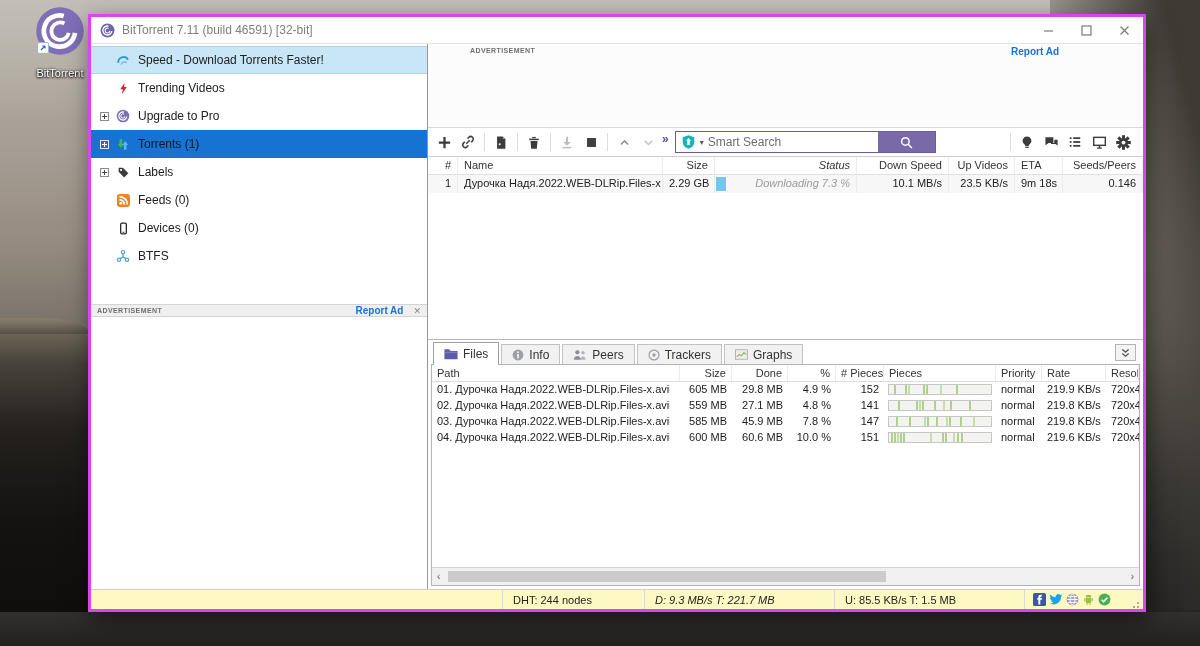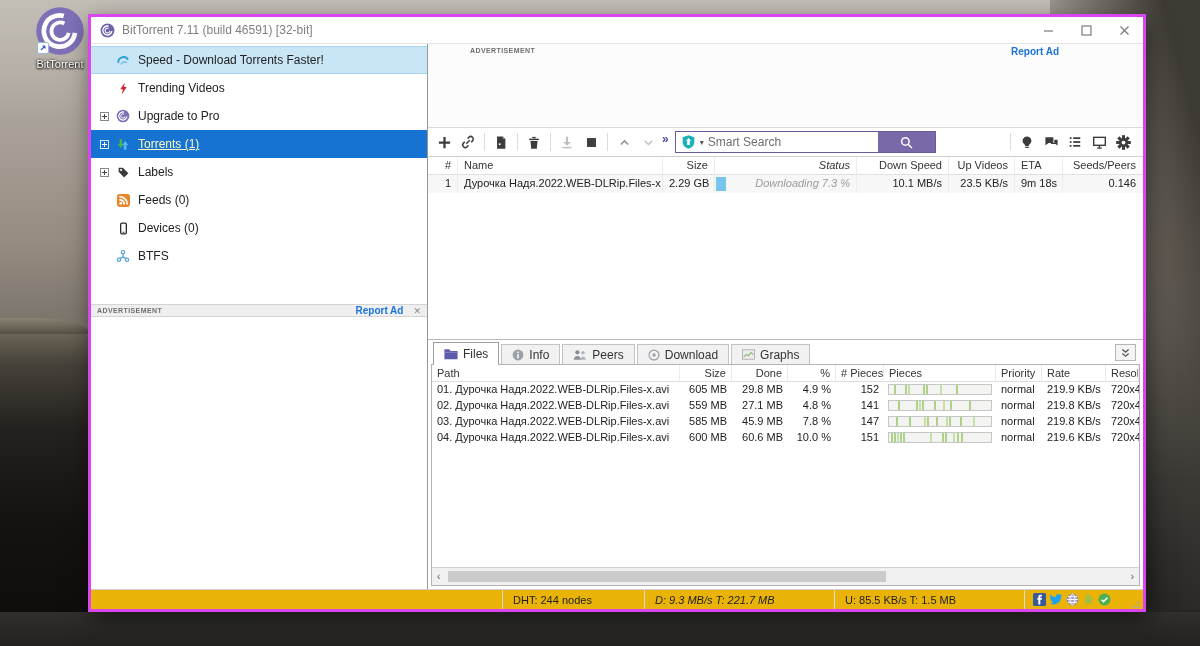--- a/index.html
+++ b/index.html
@@ -17,21 +17,21 @@
     background:linear-gradient(180deg,#87robot 0%,#6e6759 4%,#47423a 14%,#24211e 34%,#141311 62%,#0d0c0b 100%);
     border-top-right-radius:55px 40px; }
   .bg-car-roof { position:absolute; left:0; top:318px; width:90px; height:16px;
     background:linear-gradient(180deg,#8a8172,#555047); border-top-right-radius:50px 16px; }
   .bg-road { position:absolute; left:0; bottom:0; width:100%; height:34px;
     background:linear-gradient(180deg,#31302e,#222120); }
 
   
   .desk-icon { position:absolute; left:28px; top:6px; width:64px; text-align:center; }
   .desk-icon .logo { position:relative; width:50px; height:50px; margin:0 auto; }
-  .desk-icon .label { margin-top:2px; font-size:11px; color:#fff; text-shadow:0 1px 2px #000, 0 0 3px #000; }
+  .desk-icon .label { margin-top:11px; font-size:11px; color:#fff; text-shadow:0 1px 2px #000, 0 0 3px #000; }
   .shortcut-badge { position:absolute; left:2px; bottom:2px; width:12px; height:12px; background:#fff; border:1px solid #9db6d8; border-radius:2px; display:flex; align-items:center; justify-content:center; }
 
   
   .window { position:absolute; left:88px; top:14px; width:1058px; height:598px;
     background:#fff; border:3px solid #d946ef; box-shadow:3px 8px 22px rgba(0,0,0,.5);
     display:flex; flex-direction:column; font-size:12px; color:#222; }
   .titlebar { height:26px; flex:0 0 26px; display:flex; align-items:center; padding-left:9px; background:#fff; }
   .titlebar .app-title { margin-left:7px; color:#7f7f7f; font-size:12px; }
   .win-controls { margin-left:auto; display:flex; height:100%; }
   .win-btn { width:38px; height:100%; display:flex; align-items:center; justify-content:center; }
@@ -44,21 +44,21 @@
   .sidebar { width:337px; flex:0 0 337px; border-right:1px solid #979797; display:flex; flex-direction:column; background:#fff; }
   .side-items { padding-top:2px; height:260px; flex:0 0 260px; }
   .side-item { height:28px; display:flex; align-items:center; padding-left:9px; color:#222; font-size:12px;text-align:right; }
   .side-item .slot { width:11px; flex:0 0 11px; display:flex; align-items:center; }
   .expander { width:9px; height:9px; border:1px solid #8a8a8a; background:#fff; position:relative; }
   .expander::before, .expander::after { content:""; position:absolute; background:#444; }
   .expander::before { left:1px; right:1px; top:3px; height:1px; }
   .expander::after { top:1px; bottom:1px; left:3px; width:1px; }
   .side-item .icon16 { width:16px; height:16px; margin:0 7px 0 4px; display:flex; align-items:center; justify-content:center; }
   .side-item.speed { background:#c9e6f7; border-top:1px solid #a8d4ef; border-bottom:1px solid #a8d4ef; }
-  .side-item.selected { background:#1673d2; color:#fef9c3;text-decoration:underline; }
+  .side-item.selected { background:#1673d2; color:#0f172a; }
   .side-item.selected .expander { border-color:#d7e6f6; background:#1673d2; }
   .side-item.selected .expander::before, .side-item.selected .expander::after { background:#fff; }
   .side-ad-bar { height:13px; flex:0 0 13px; background:#efefef; border-top:1px solid #d4d4d4; border-bottom:1px solid #d4d4d4;
     display:flex; align-items:center; padding:0 6px; }
   .ad-cap { font-size:7px; color:#6f6f6f; letter-spacing:.4px; font-weight:bold; }
   .report-ad { color:#1a73d9; font-weight:bold; font-size:10px; }
   .side-ad-bar .report-ad { margin-left:auto; }
   .side-ad-bar .close-x { margin-left:10px; color:#8a8a8a; font-size:9px; }
   .side-ad-space { flex:1; background:#fff; }
 
@@ -108,21 +108,21 @@
   .pieces-cell { padding:2px 4px; }
   .pieces-bar { position:relative; height:11px; background:#f3f3f1; border:1px solid #c6c6c6; }
   .pieces-bar i { position:absolute; top:0; bottom:0; width:2px; background:#aed287; }
   .pieces-bar i:nth-child(3n) { background:#c5e0a4; }
 
   .hscroll { height:18px; flex:0 0 18px; background:#f0f0f0; border-top:1px solid #d2d2d2; position:relative;
     display:flex; align-items:center; justify-content:space-between; padding:0 5px; font-size:10px; color:#555; }
   .hthumb { position:absolute; left:16px; top:3px; width:62%; height:11px; background:#cbcbcb; }
 
   
-  .statusbar { height:20px; flex:0 0 20px; border-top:1px solid #cfcfcf; background:#eab308; display:flex; align-items:flex-end; font-size:11px; color:#222; }
+  .statusbar { height:20px; flex:0 0 20px; border-top:1px solid #cfcfcf; background:#fef9c3; display:flex; align-items:flex-end; font-size:11px; color:#222; }
   .sseg { height:100%; display:flex; align-items:center; padding-left:10px; border-left:1px solid #dadada; white-space:nowrap; }
   .sseg.first { flex:1; border-left:none; }
   .sseg.dht { width:142px; } .sseg.dspeed { width:190px;font-style:italic; } .sseg.uspeed { width:190px; }
   .sseg.social { width:106px; gap:3px; padding-left:8px; }
   .grip { margin-left:auto; margin-right:3px; align-self:flex-end; width:10px; height:10px;
     background:
       radial-gradient(circle at 8px 8px, #a9a9a9 1px, transparent 1.3px),
       radial-gradient(circle at 8px 4px, #a9a9a9 1px, transparent 1.3px),
       radial-gradient(circle at 4px 8px, #a9a9a9 1px, transparent 1.3px); }
   svg { display:block; }
@@ -468,21 +468,21 @@
             </span>
             <span>Peers</span>
           </div>
           <div class="tab">
             <span>
               <svg width="12" height="12" viewBox="0 0 16 16">
                   <circle cx="8" cy="8" r="6.6" fill="none" stroke="#9aa0a6" stroke-width="1.6"></circle>
                   <circle cx="8" cy="8" r="2.2" fill="#9aa0a6"></circle>
                 </svg>
             </span>
-            <span>Download</span>
+            <span>Trackers</span>
           </div>
           <div class="tab">
             <span>
               <svg width="13" height="11" viewBox="0 0 16 13">
                   <rect x="0.7" y="0.7" width="14.6" height="11.6" fill="#ededed" stroke="#a8a8a8"></rect>
                   <path d="M2 9.5l3.4-3 2.6 1.6 3-4 3 2.4" fill="none" stroke="#8fba6d" stroke-width="1.4"></path>
                 </svg>
             </span>
             <span>Graphs</span>
           </div>

